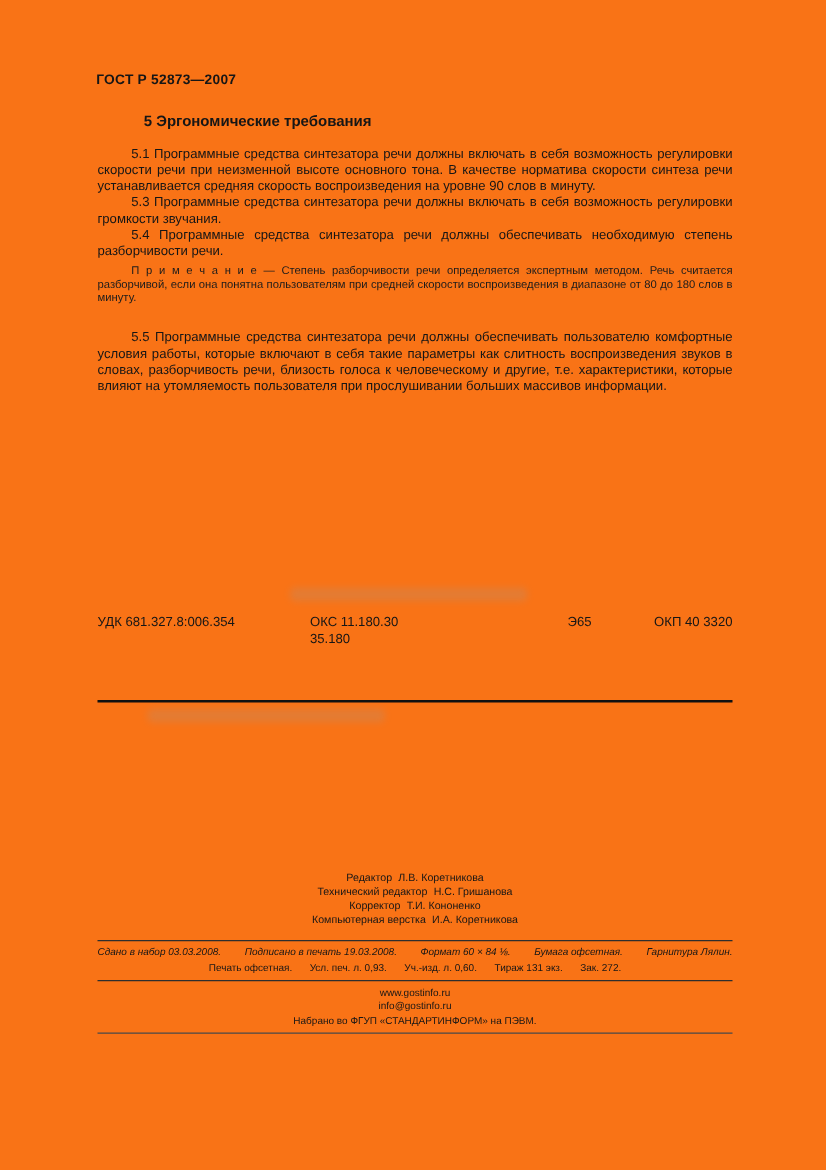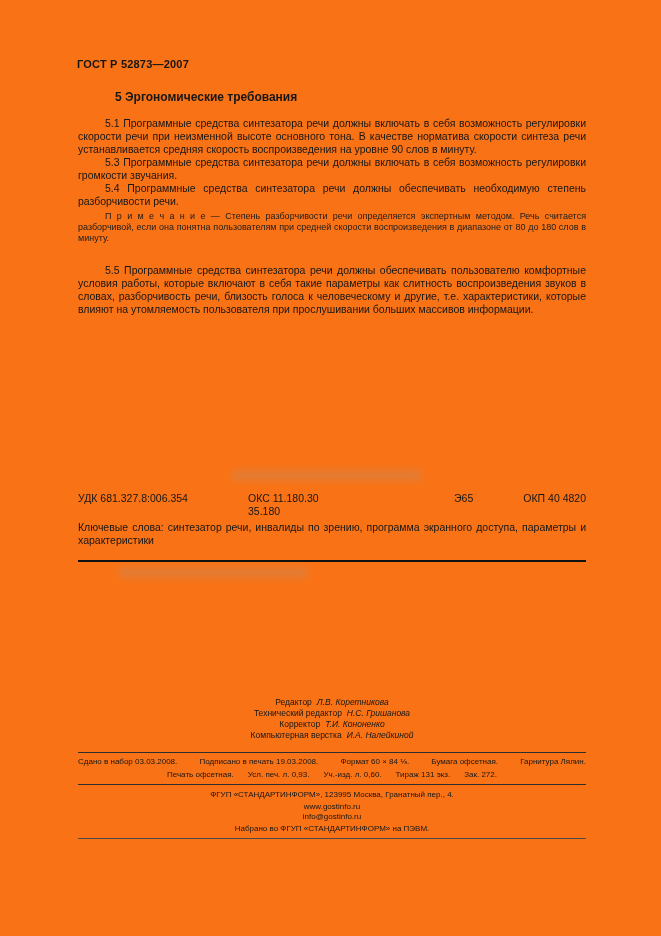--- a/index.html
+++ b/index.html
@@ -40,24 +40,24 @@
     font-size: 10.5px; line-height: 13px; text-align: justify;
   }
   .rule { position: absolute; left: 78px; width: 508px; background: #111; }
   .rule-main { top: 560px; height: 2px; }
   .r2 { top: 752px; height: 1px; background: #2e2e2e; }
   .r3 { top: 784px; height: 1px; background: #2e2e2e; }
   .colophon {
     position: absolute; left: 78px; top: 697px; width: 508px;
     text-align: center; font-size: 8.5px; line-height: 11px;
   }
-  .col-line .nm { font-style: italic; margin-left: 5px; }
+  .col-line .nm { margin-left: 5px; }
   .imprint-1 {
     position: absolute; left: 78px; top: 757px; width: 508px;
-    display: flex; justify-content: space-between; font-size: 8px; white-space: nowrap;
+    display: flex; justify-content: space-between; font-size: 8px; white-space: nowrap; font-style: italic;
   }
   .imprint-2 {
     position: absolute; left: 78px; top: 770px; width: 508px;
     display: flex; justify-content: center; column-gap: 14px; font-size: 8px; white-space: nowrap;
   }
   .publisher {
     position: absolute; left: 78px; top: 790px; width: 508px;
     text-align: center; font-size: 8px; line-height: 10px;
   }
   .publisher .pline { margin: 0 0 2px; }
@@ -86,40 +86,39 @@
 
   <div class="artifact a1"></div>
 
   <div class="codes">
     <span class="udk">УДК 681.327.8:006.354</span>
     <span class="oks">
       <span>ОКС 11.180.30</span>
       <span>35.180</span>
     </span>
     <span class="ecode">Э65</span>
-    <span class="okp">ОКП 40 4820</span>
+    <span class="okp">ОКП 40 3320</span>
   </div>
 
-  <div class="keywords">Ключевые слова: синтезатор речи, инвалиды по зрению, программа экранного доступа, параметры и характеристики</div>
 
   <div class="rule rule-main"></div>
   <div class="artifact a2"></div>
 
   <div class="colophon">
     <div class="col-line">
       <span>Редактор</span><span class="nm">Л.В. Коретникова</span>
     </div>
     <div class="col-line">
       <span>Технический редактор</span><span class="nm">Н.С. Гришанова</span>
     </div>
     <div class="col-line">
       <span>Корректор</span><span class="nm">Т.И. Кононенко</span>
     </div>
     <div class="col-line">
-      <span>Компьютерная верстка</span><span class="nm">И.А. Налейкиной</span>
+      <span>Компьютерная верстка</span><span class="nm">И.А. Коретникова</span>
     </div>
   </div>
 
   <div class="rule r2"></div>
 
   <div class="imprint-1">
     <span>Сдано в набор 03.03.2008.</span>
     <span>Подписано в печать 19.03.2008.</span>
     <span>Формат 60 × 84 ⅛.</span>
     <span>Бумага офсетная.</span>
@@ -130,21 +129,20 @@
     <span>Печать офсетная.</span>
     <span>Усл. печ. л. 0,93.</span>
     <span>Уч.-изд. л. 0,60.</span>
     <span>Тираж 131 экз.</span>
     <span>Зак. 272.</span>
   </div>
 
   <div class="rule r3"></div>
 
   <div class="publisher">
-    <div class="pline">ФГУП «СТАНДАРТИНФОРМ», 123995 Москва, Гранатный пер., 4.</div>
     <div class="contact">
       <span>www.gostinfo.ru</span>
       <span>info@gostinfo.ru</span>
     </div>
     <div class="pline">Набрано во ФГУП «СТАНДАРТИНФОРМ» на ПЭВМ.</div>
     <div class="rule-inline"></div>
   </div>
 
 </div>
 

